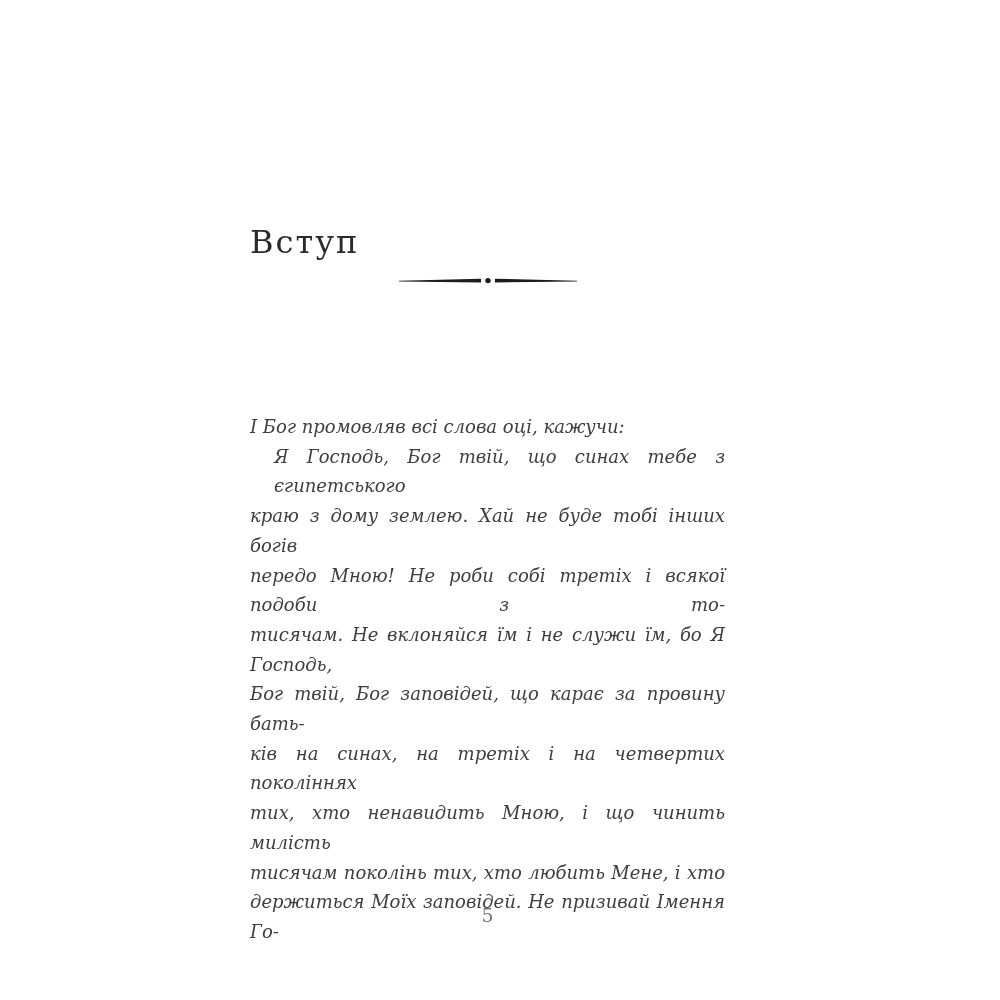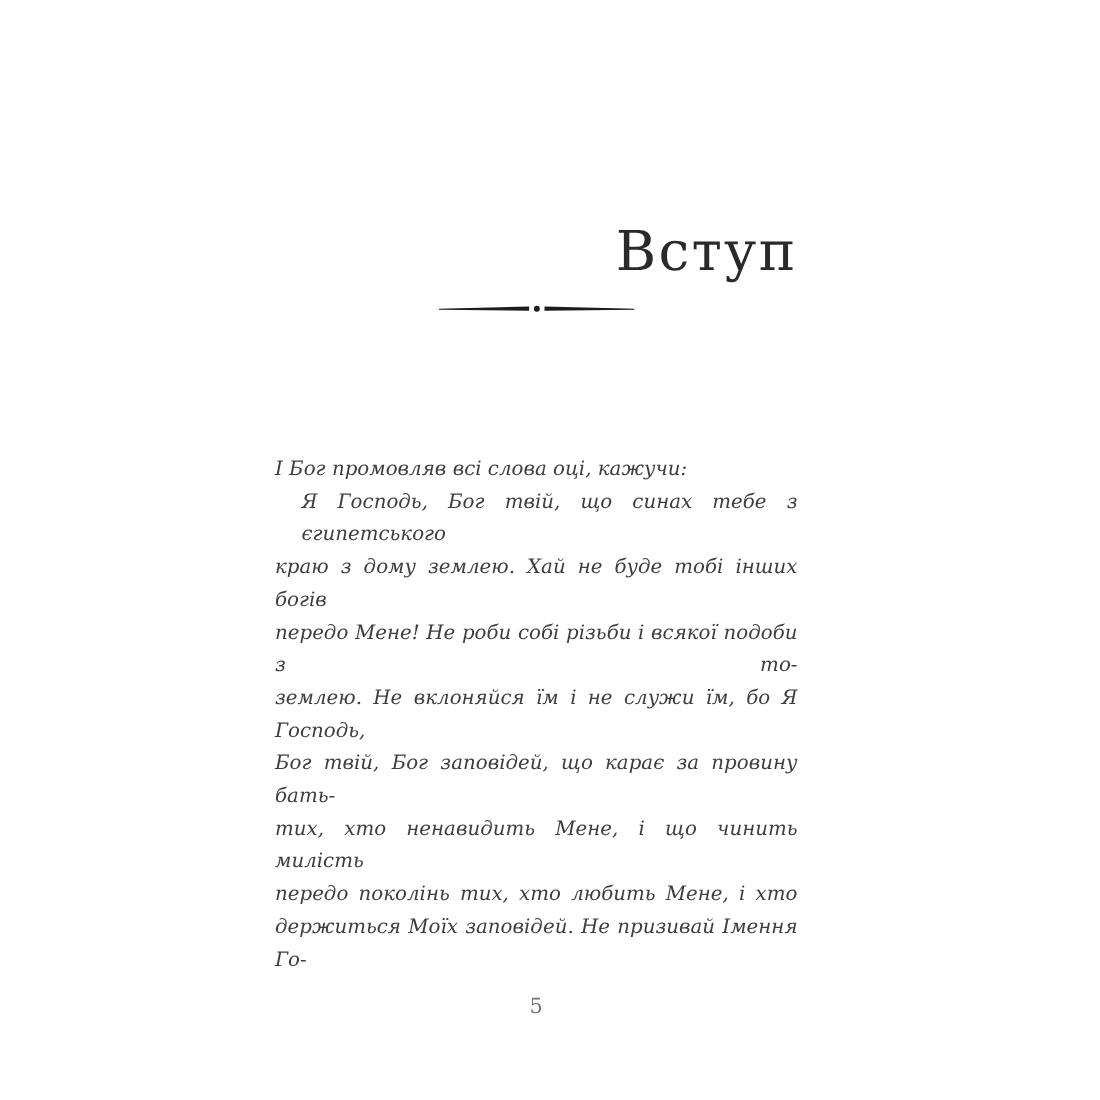--- a/index.html
+++ b/index.html
@@ -17,25 +17,25 @@
   }
   .content-col {
     position: absolute;
     left: 250px;
     top: 0;
     width: 475px;
     height: 1000px;
   }
   .chapter-title {
     position: absolute;
-    top: 168px;
+    top: 195px;
     left: 0;
     right: 0;
-    text-align: right;
-    font-size: 50px;
+    text-align: left;
+    font-size: 32px;
     line-height: 52px;
     letter-spacing: 2px;
     color: #2a2a2a;
     font-weight: 400;
   }
   .ornament {
     position: absolute;
     top: 276px;
     left: 0;
     right: 0;
@@ -87,25 +87,26 @@
         <polygon points="0,4.7 82,2.7 82,6.5 0,5.5" fill="#1c1c1c"></polygon>
         <circle cx="89" cy="4.6" r="2.7" fill="#1c1c1c"></circle>
         <polygon points="96,2.7 178,4.7 178,5.5 96,6.5" fill="#1c1c1c"></polygon>
       </svg>
     </div>
 
     <div class="body-text">
       <div class="line para-end">І Бог промовляв всі слова оці, кажучи:</div>
       <div class="line indent">Я Господь, Бог твій, що синах тебе з єгипетського</div>
       <div class="line">краю з дому землею. Хай не буде тобі інших богів</div>
-      <div class="line">передо Мене! Не роби собі різьби і всякої подоби з то-</div>
-      <div class="line">землею. Не вклоняйся їм і не служи їм, бо Я Господь,</div>
+      <div class="line">передо Мною! Не роби собі третіх і всякої подоби з то-</div>
+      <div class="line">тисячам. Не вклоняйся їм і не служи їм, бо Я Господь,</div>
       <div class="line">Бог твій, Бог заповідей, що карає за провину бать-</div>
-      <div class="line">тих, хто ненавидить Мене, і що чинить милість</div>
-      <div class="line">передо поколінь тих, хто любить Мене, і хто</div>
+      <div class="line">ків на синах, на третіх і на четвертих поколіннях</div>
+      <div class="line">тих, хто ненавидить Мною, і що чинить милість</div>
+      <div class="line">тисячам поколінь тих, хто любить Мене, і хто</div>
       <div class="line">держиться Моїх заповідей. Не призивай Імення Го-</div>
 
     </div>
 
     <div class="page-number">5</div>
 
   </div>
 </div>
 
 </body></html>

